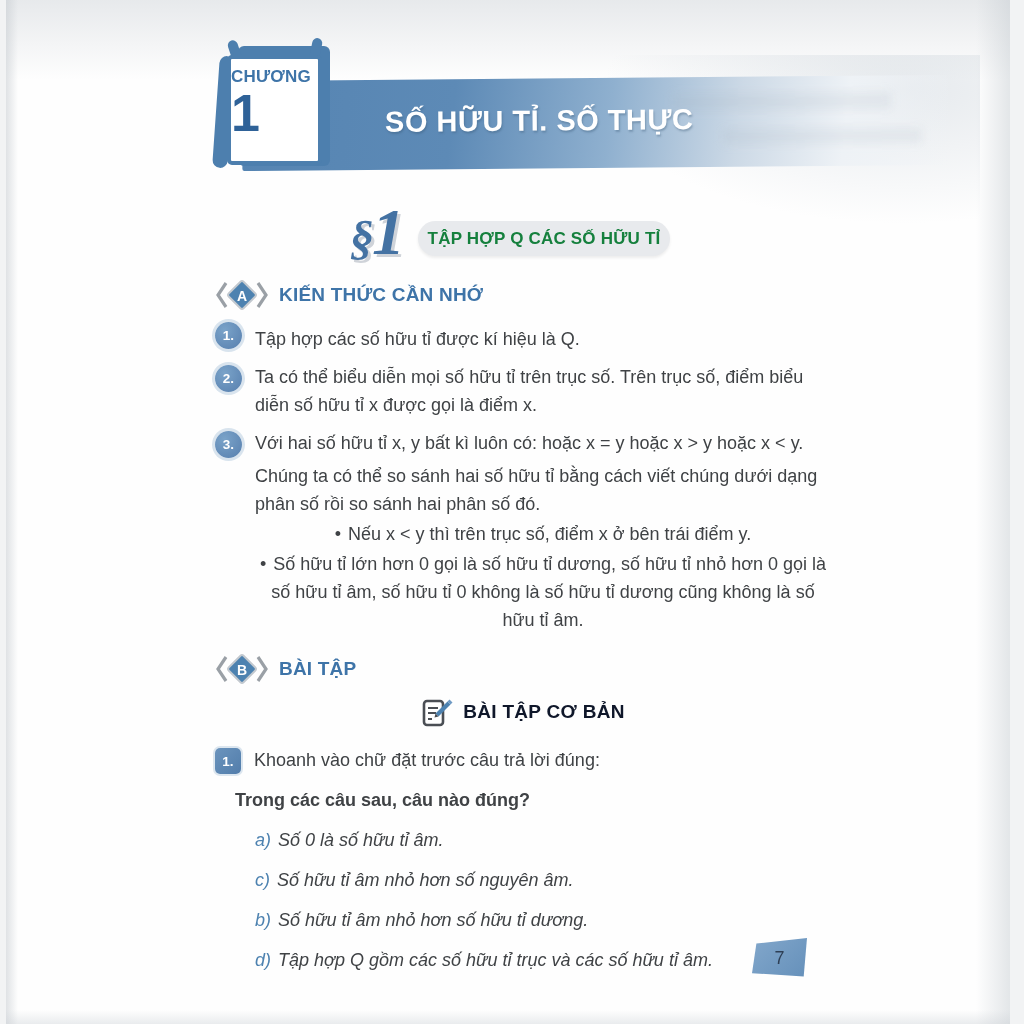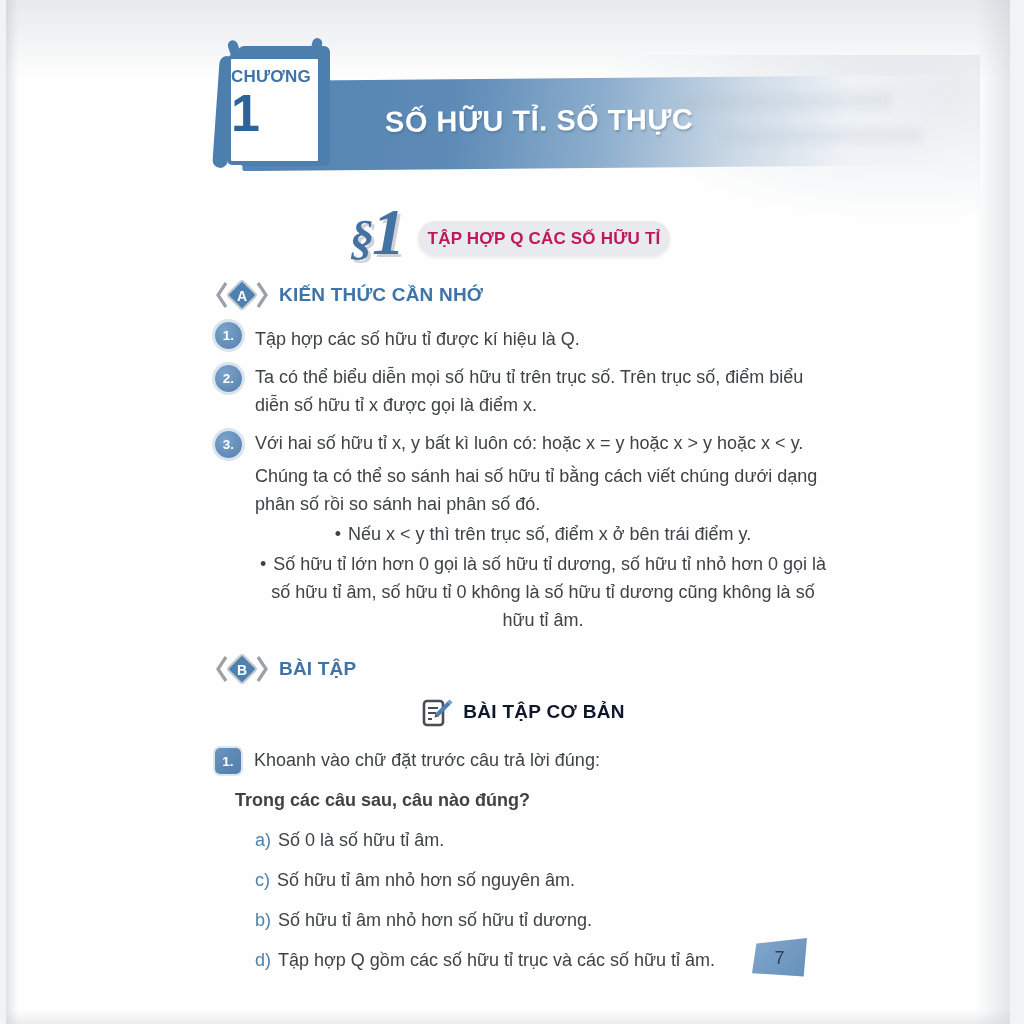--- a/index.html
+++ b/index.html
@@ -38,21 +38,21 @@
     background:#4d7fae;transform:rotate(12deg);}
   .cb-front{position:absolute;left:13px;top:13px;width:87px;height:102px;background:#fff;
     border:4px solid #4d7fae;border-radius:5px;display:flex;flex-direction:column;align-items:flex-start;}
   .cb-label{color:#3e74a8;font-weight:bold;font-size:17px;margin-top:8px;letter-spacing:.2px;}
   .cb-number{color:#2f6298;font-weight:bold;font-size:52px;line-height:52px;}
 
   
   .pill{position:absolute;left:418px;top:221px;width:252px;height:35px;border-radius:18px;
     background:#e8eaed;box-shadow:0 2px 3px rgba(0,0,0,.07);z-index:1;
     display:flex;align-items:center;justify-content:center;}
-  .pill-text{color:#be185d;font-weight:bold;font-size:17px;letter-spacing:.2px;white-space:nowrap;}
+  .pill-text{color:#15803d;font-weight:bold;font-size:17px;letter-spacing:.2px;white-space:nowrap;}
   .para-mark{position:absolute;left:350px;top:194px;z-index:2;color:#4472a3;
     font-family:"Liberation Serif",serif;font-style:italic;font-weight:bold;
     text-shadow:3px 3px 0 rgba(150,160,172,.45);white-space:nowrap;}
   .para-sym{font-size:48px;}
   .para-num{font-size:66px;margin-left:-2px;}
 
   
   .content{position:absolute;left:215px;top:278px;width:616px;color:#3f4245;font-size:18px;}
   .h-row{display:flex;align-items:center;gap:10px;margin-bottom:8px;}
   .h-label{color:#3e74a8;font-weight:bold;font-size:19px;letter-spacing:.2px;}
@@ -76,21 +76,21 @@
   .b-row{margin-top:18px;}
   .subheading{display:flex;align-items:center;justify-content:center;gap:10px;margin-top:10px;
     color:#0f172a;font-weight:bold;font-size:19px;letter-spacing:.3px;}
 
   .exercise{display:flex;gap:13px;margin-top:18px;}
   .qbadge{flex:none;width:26px;height:26px;border-radius:5px;margin-top:2px;
     background:linear-gradient(135deg,#6b94bd,#527dab);
     color:#fff;font-weight:bold;font-size:13.5px;display:flex;align-items:center;justify-content:center;
     box-shadow:0 0 0 2px #dce6ef;}
   .qline{margin:12px 0 0 20px;line-height:28px;font-weight:bold;}
-  .option{margin:12px 0 0 40px;line-height:28px;}
+  .option{margin:12px 0 0 40px;line-height:28px;font-style:italic;}
   .opt-letter{color:#4d82b0;margin-right:7px;}
 
   .page-tab{position:absolute;left:752px;top:938px;width:55px;height:40px;z-index:4;
     background:linear-gradient(135deg,#82a7cb,#6590ba);
     clip-path:polygon(8% 14%,100% 0%,94% 96%,0% 88%);
     display:flex;align-items:center;justify-content:center;
     color:#2e3f55;font-size:18px;}
 </style>
 </head>
 <body>

